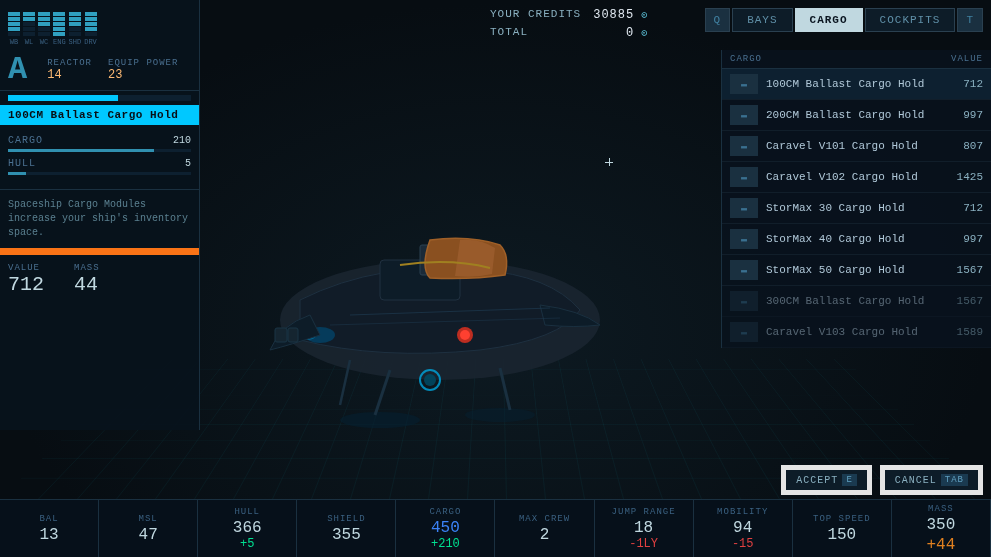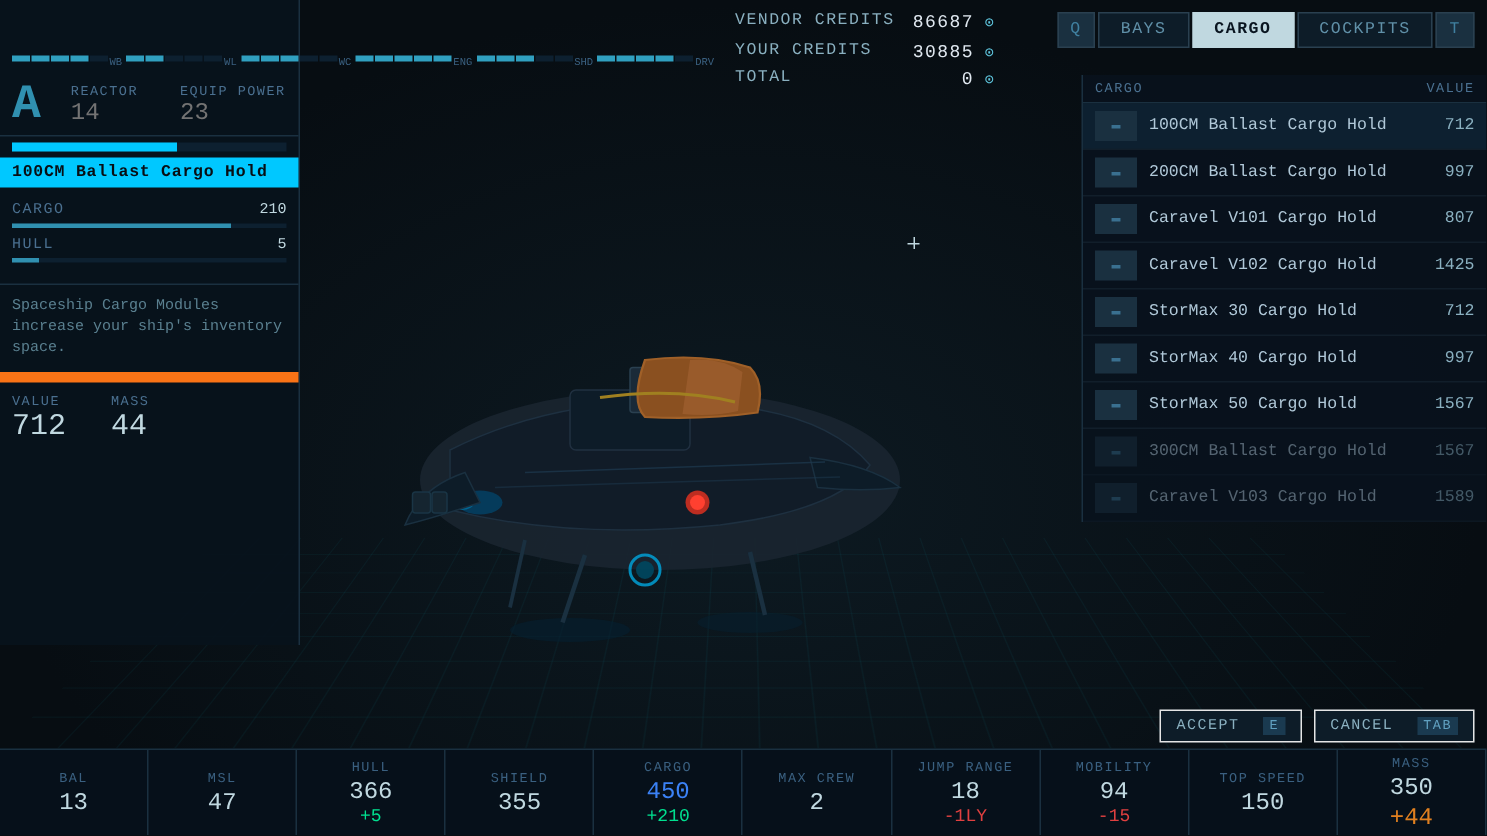--- a/index.html
+++ b/index.html
@@ -104,22 +104,23 @@
     
     #vert-bars {
       padding: 4px 8px;
       display: flex;
       gap: 3px;
       align-items: flex-end;
       height: 50px;
     }
     .vert-bar-col {
       display: flex;
+      flex-direction: column;
       gap: 1px;
-      align-items: flex-start;
+      align-items: center;
     }
     .v-segment {
       width: 12px;
       height: 4px;
       background: #0d2030;
     }
     .v-segment.on {
       background: #30a0c0;
     }
     .v-label {
@@ -147,26 +148,26 @@
       flex-direction: column;
       gap: 2px;
     }
     .rstat-label {
       font-size: 9px;
       color: #4a7090;
       letter-spacing: 1px;
       text-transform: uppercase;
     }
     .rstat-value {
-      font-size: 16px;
-      color: #737373;
+      font-size: 12px;
+      color: #fdba74;
     }
     .rstat-pair {
       display: flex;
-      gap: 28px;
+      gap: 16px;
       align-items: center;
     }
 
     
     #power-bar-container {
       padding: 4px 8px 2px;
     }
     .power-bar {
       height: 6px;
       background: #0d2030;
@@ -373,26 +374,26 @@
       bottom: 62px;
       right: 8px;
       display: flex;
       gap: 8px;
       align-items: center;
       z-index: 20;
     }
     .ac-btn {
       display: flex;
       align-items: center;
-      gap: 16px;
+      gap: 4px;
       padding: 4px 10px;
       font-size: 10px;
       letter-spacing: 1px;
       text-transform: uppercase;
-      border: 1px solid #e5e5e5;
+      border: 5px solid #e5e5e5;
       background: #0d1c28;
       color: #8ab0c0;
       cursor: pointer;
     }
     .ac-btn .key-badge {
       background: #1a3a50;
       padding: 1px 4px;
       font-size: 9px;
       color: #60a0c0;
     }
@@ -494,26 +495,20 @@
       <line x1="300" y1="228" x2="310" y2="270" stroke="#1a3040" stroke-width="3"></line>
       <line x1="150" y1="220" x2="140" y2="265" stroke="#1a3040" stroke-width="2.5"></line>
     </svg>
   </div>
 
   <div id="cursor" style="left:605px; top:158px;"></div>
 </div>
 
 <div id="credits-panel">
   <div class="credit-row">
-    <span class="credit-row">VENDOR CREDITS</span>
-    <span class="credit-value">
-      <span>86687</span><span class="credit-icon"> ⊙</span>
-    </span>
-  </div>
-  <div class="credit-row">
     <span>YOUR CREDITS</span>
     <span class="credit-value">
       <span>30885</span><span class="credit-icon"> ⊙</span>
     </span>
   </div>
   <div class="credit-row">
     <span>TOTAL</span>
     <span class="credit-value">
       <span>0</span><span class="credit-icon"> ⊙</span>
     </span>

